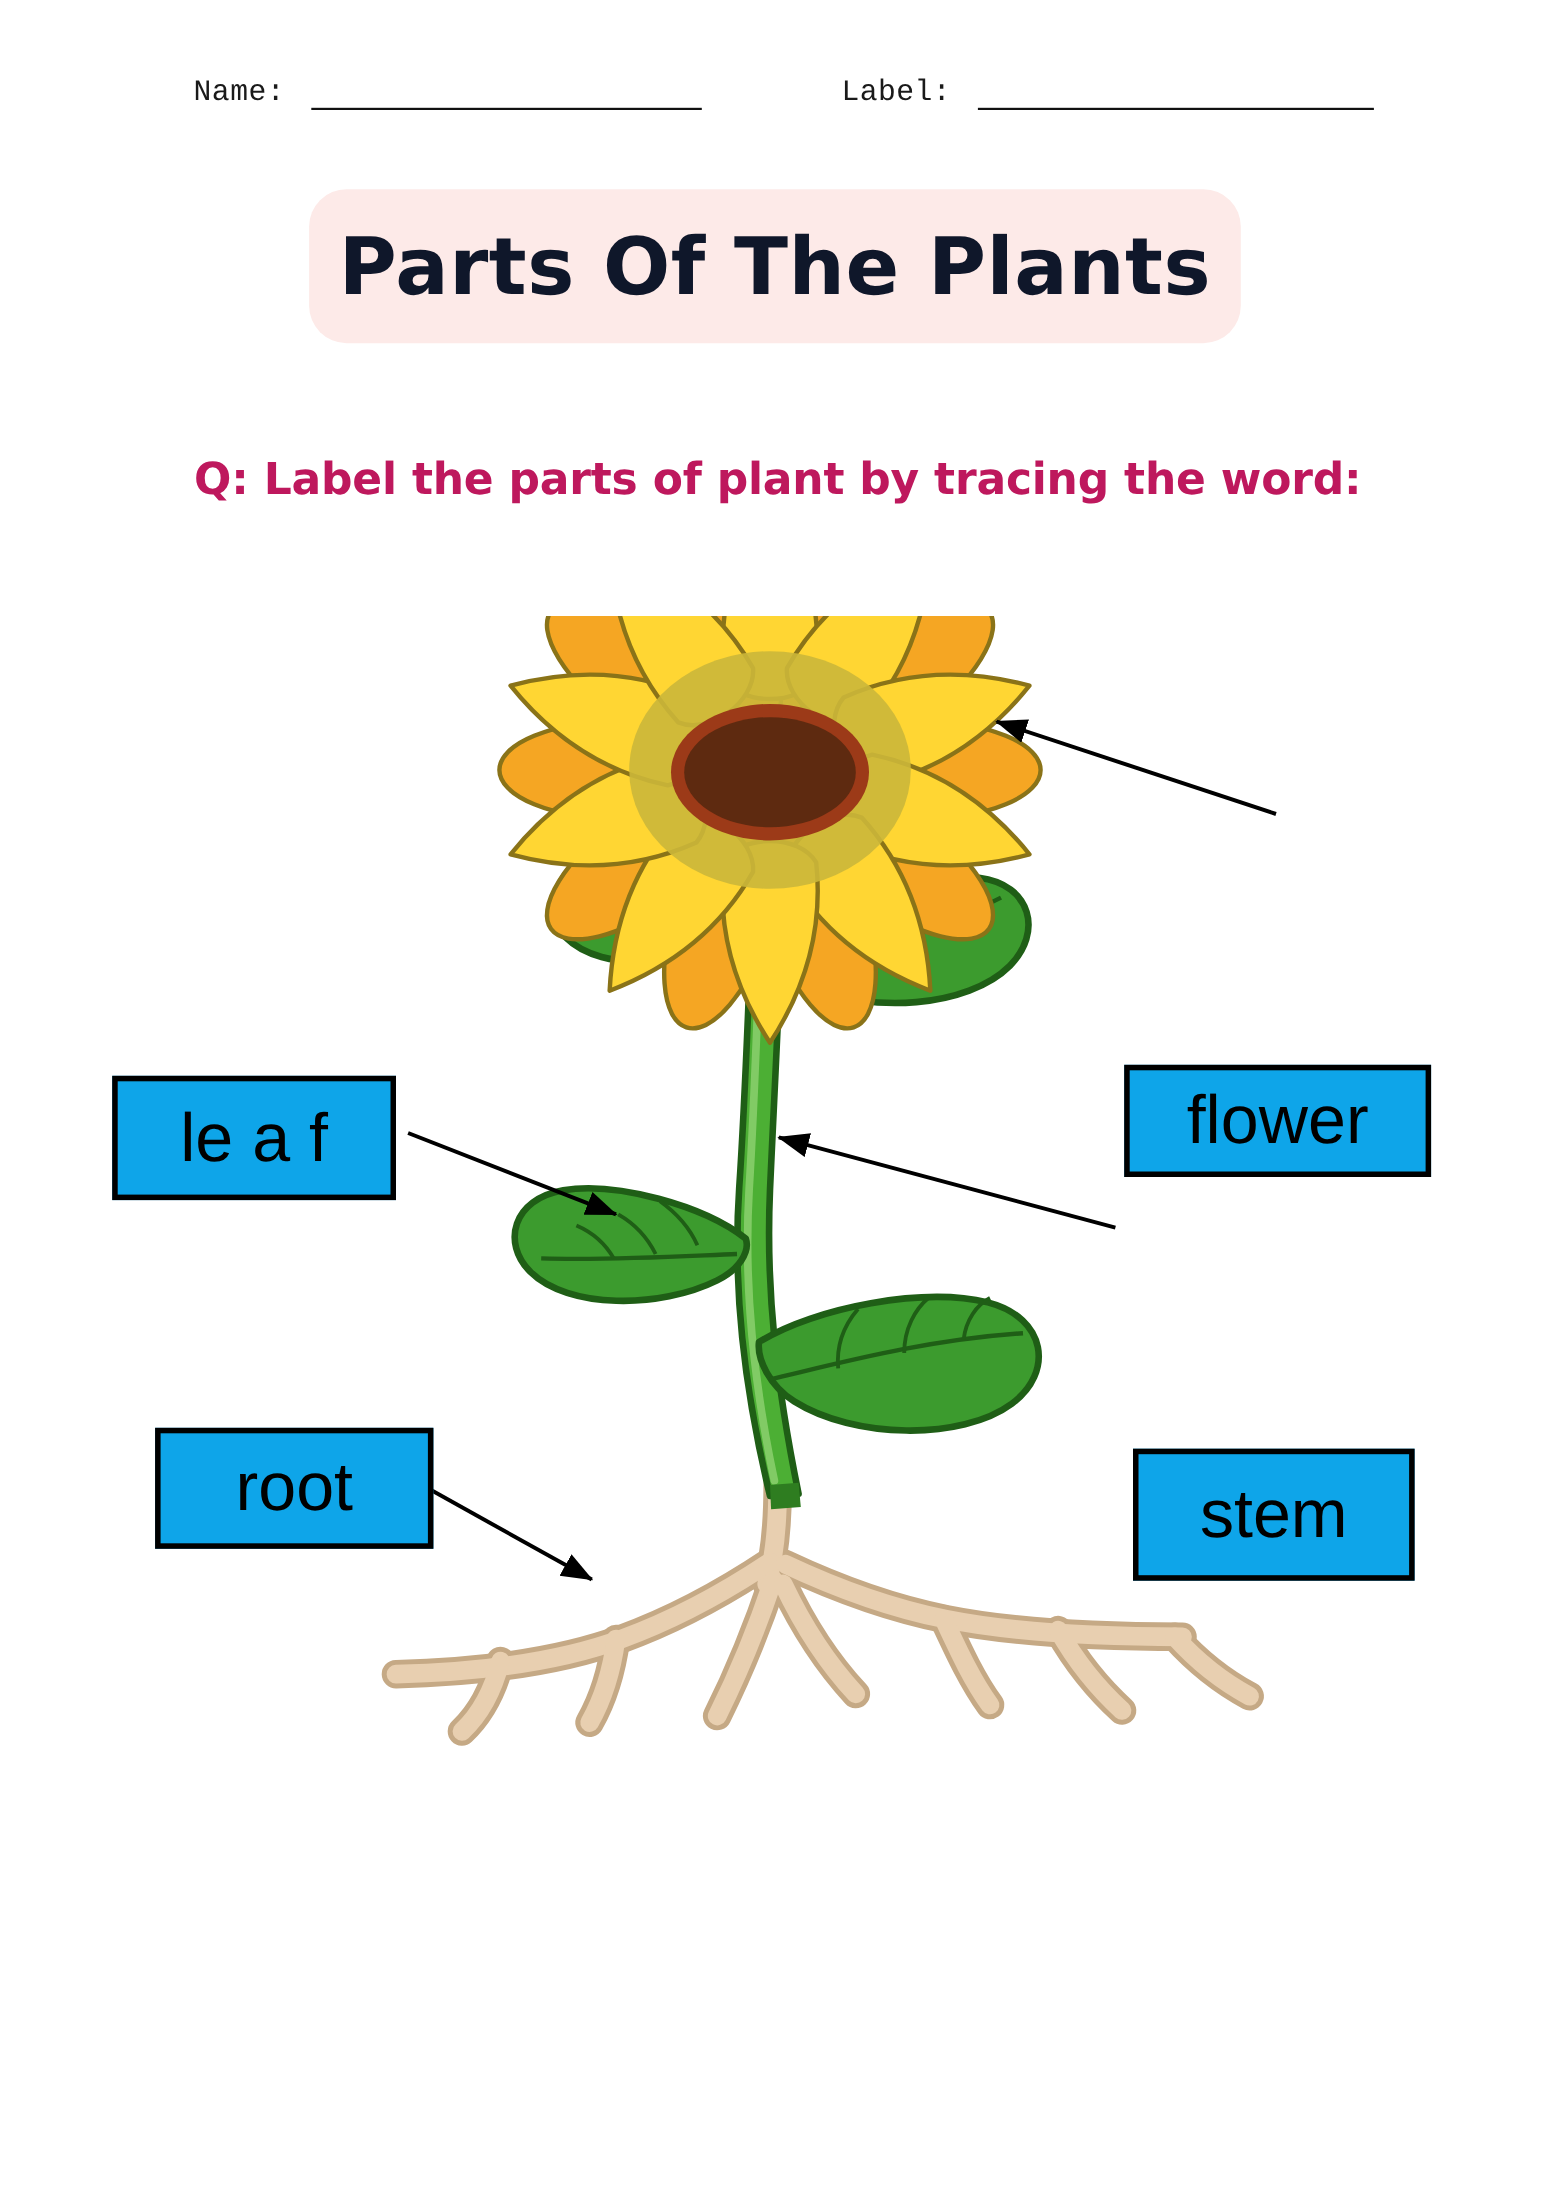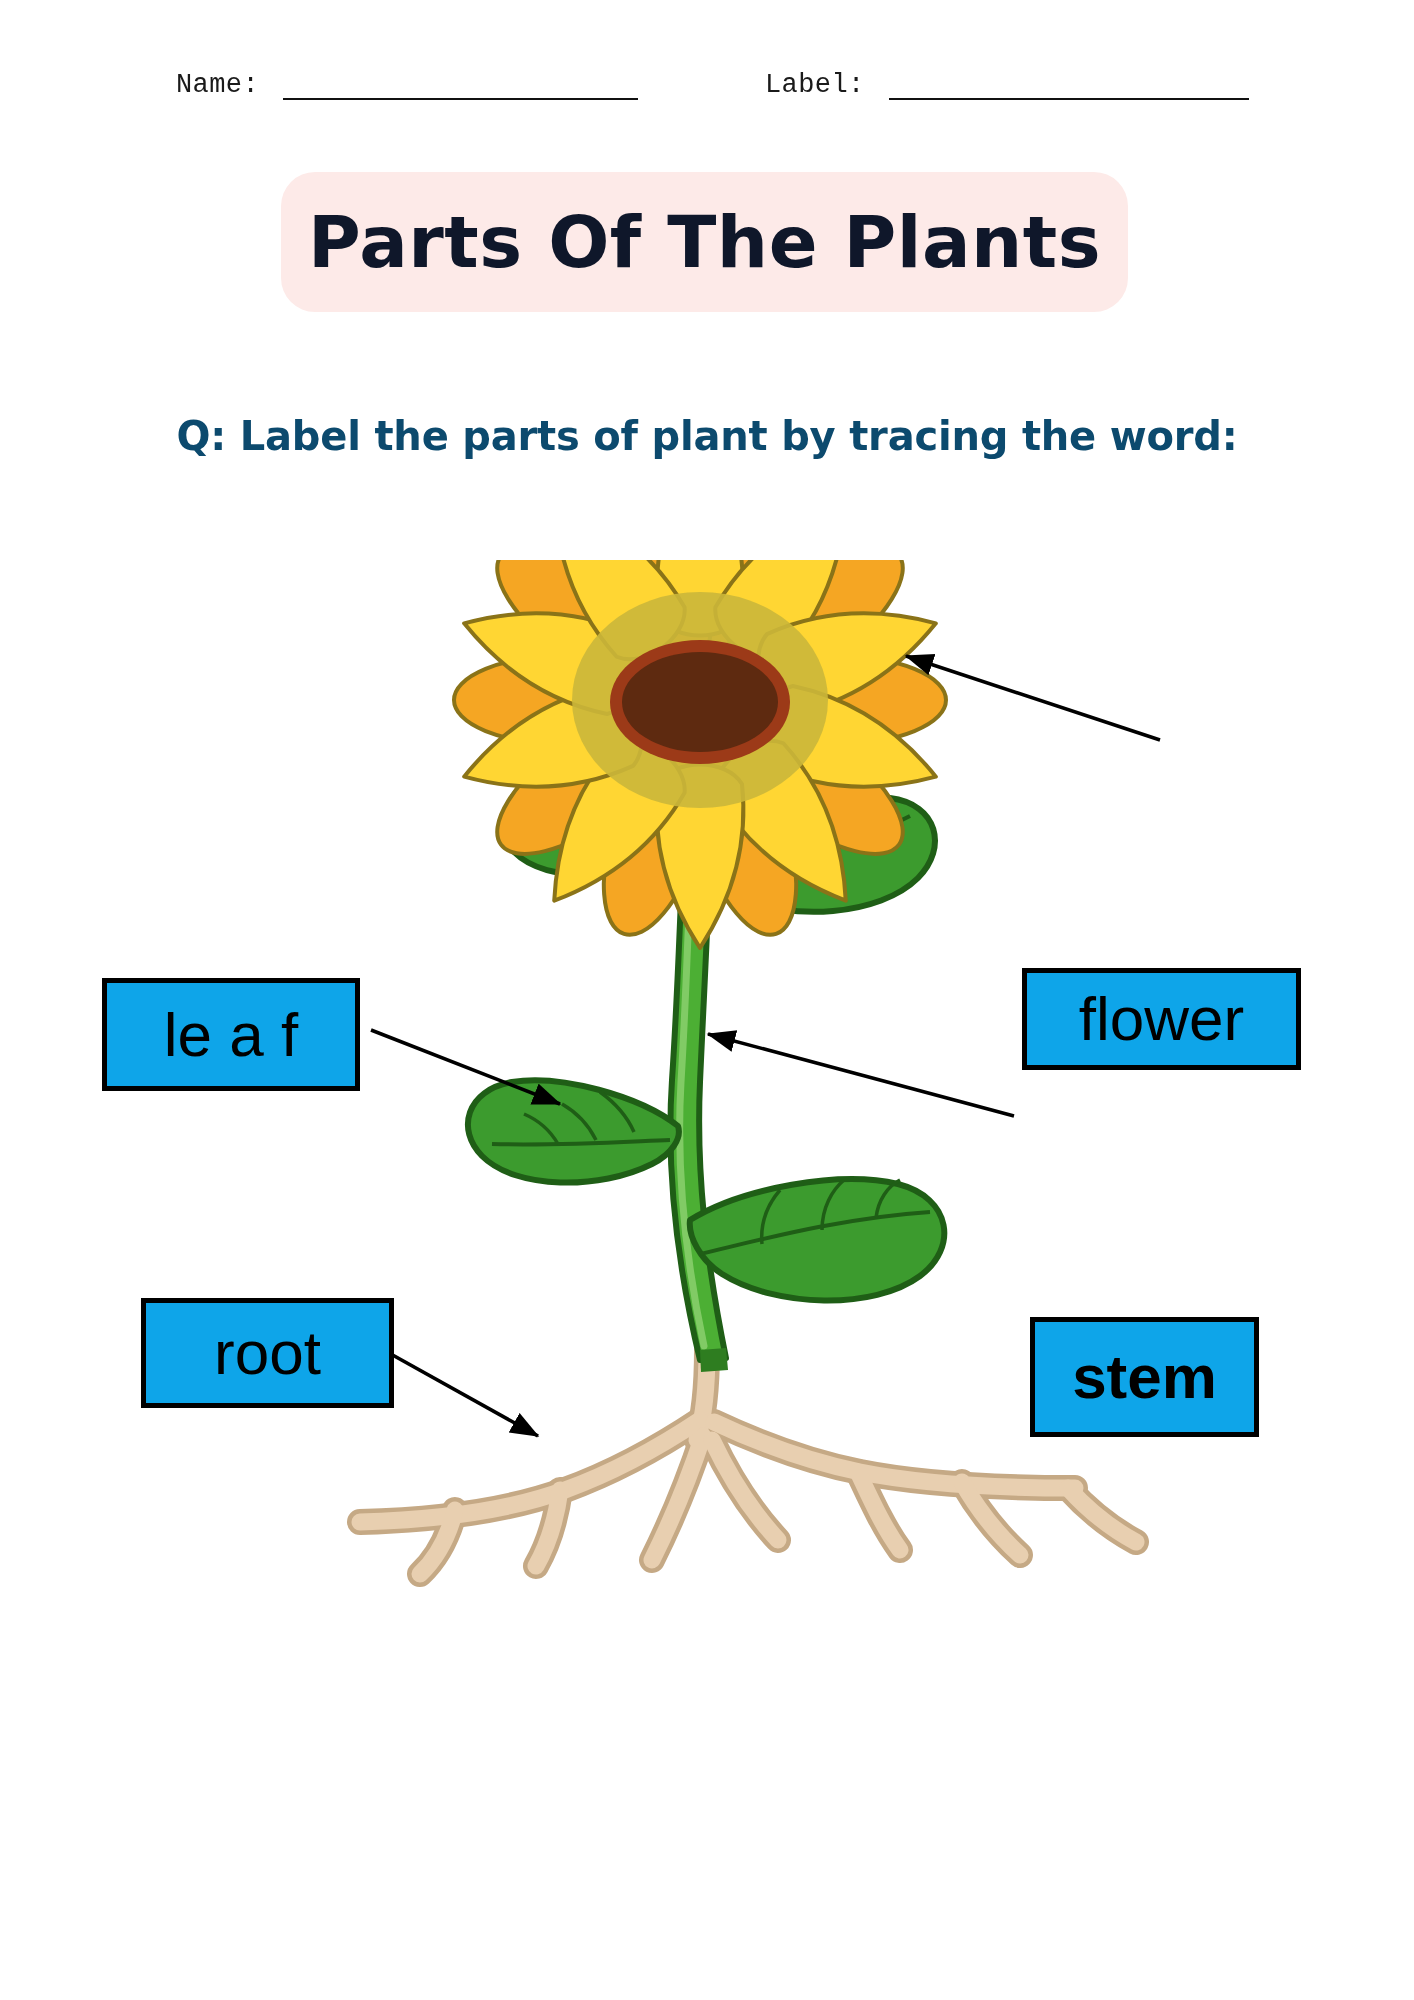--- a/index.html
+++ b/index.html
@@ -78,21 +78,21 @@
   .question {
     position: absolute;
     top: 410px;
     left: 0;
     width: 1414px;
     text-align: center;
     font-family: "DejaVu Sans", sans-serif;
     font-weight: bold;
     font-size: 40px;
     line-height: 52px;
-    color: #0c4a6e;
+    color: #be185d;
     letter-spacing: -0.2px;
   }
 
   
   .stage {
     position: absolute;
     top: 560px;
     left: 0;
     width: 1414px;
     height: 1080px;
@@ -112,21 +112,21 @@
   .label-box .label-text {
     font-family: "Liberation Sans", sans-serif;
     font-size: 62px;
     line-height: 66px;
     color: #000000;
     white-space: pre;
   }
   .box-leaf   { left: 102px;  top: 978px;  width: 258px; height: 113px; }
   .box-flower { left: 1022px; top: 968px;  width: 279px; height: 102px; }
   .box-root   { left: 113px;  top: 1298px; width: 253px; height: 110px; margin-left: 28px; }
-  .box-stem   { left: 1030px; top: 1317px; width: 229px; height: 120px; font-weight: bold; }
+  .box-stem   { left: 1030px; top: 1317px; width: 256px; height: 120px; }
 </style>
 </head>
 <body>
 
 <div class="header-row">
   <div class="field field-name">
     <span class="field-label">Name:</span>
     <span class="field-rule"></span>
   </div>
   <div class="field field-date">

